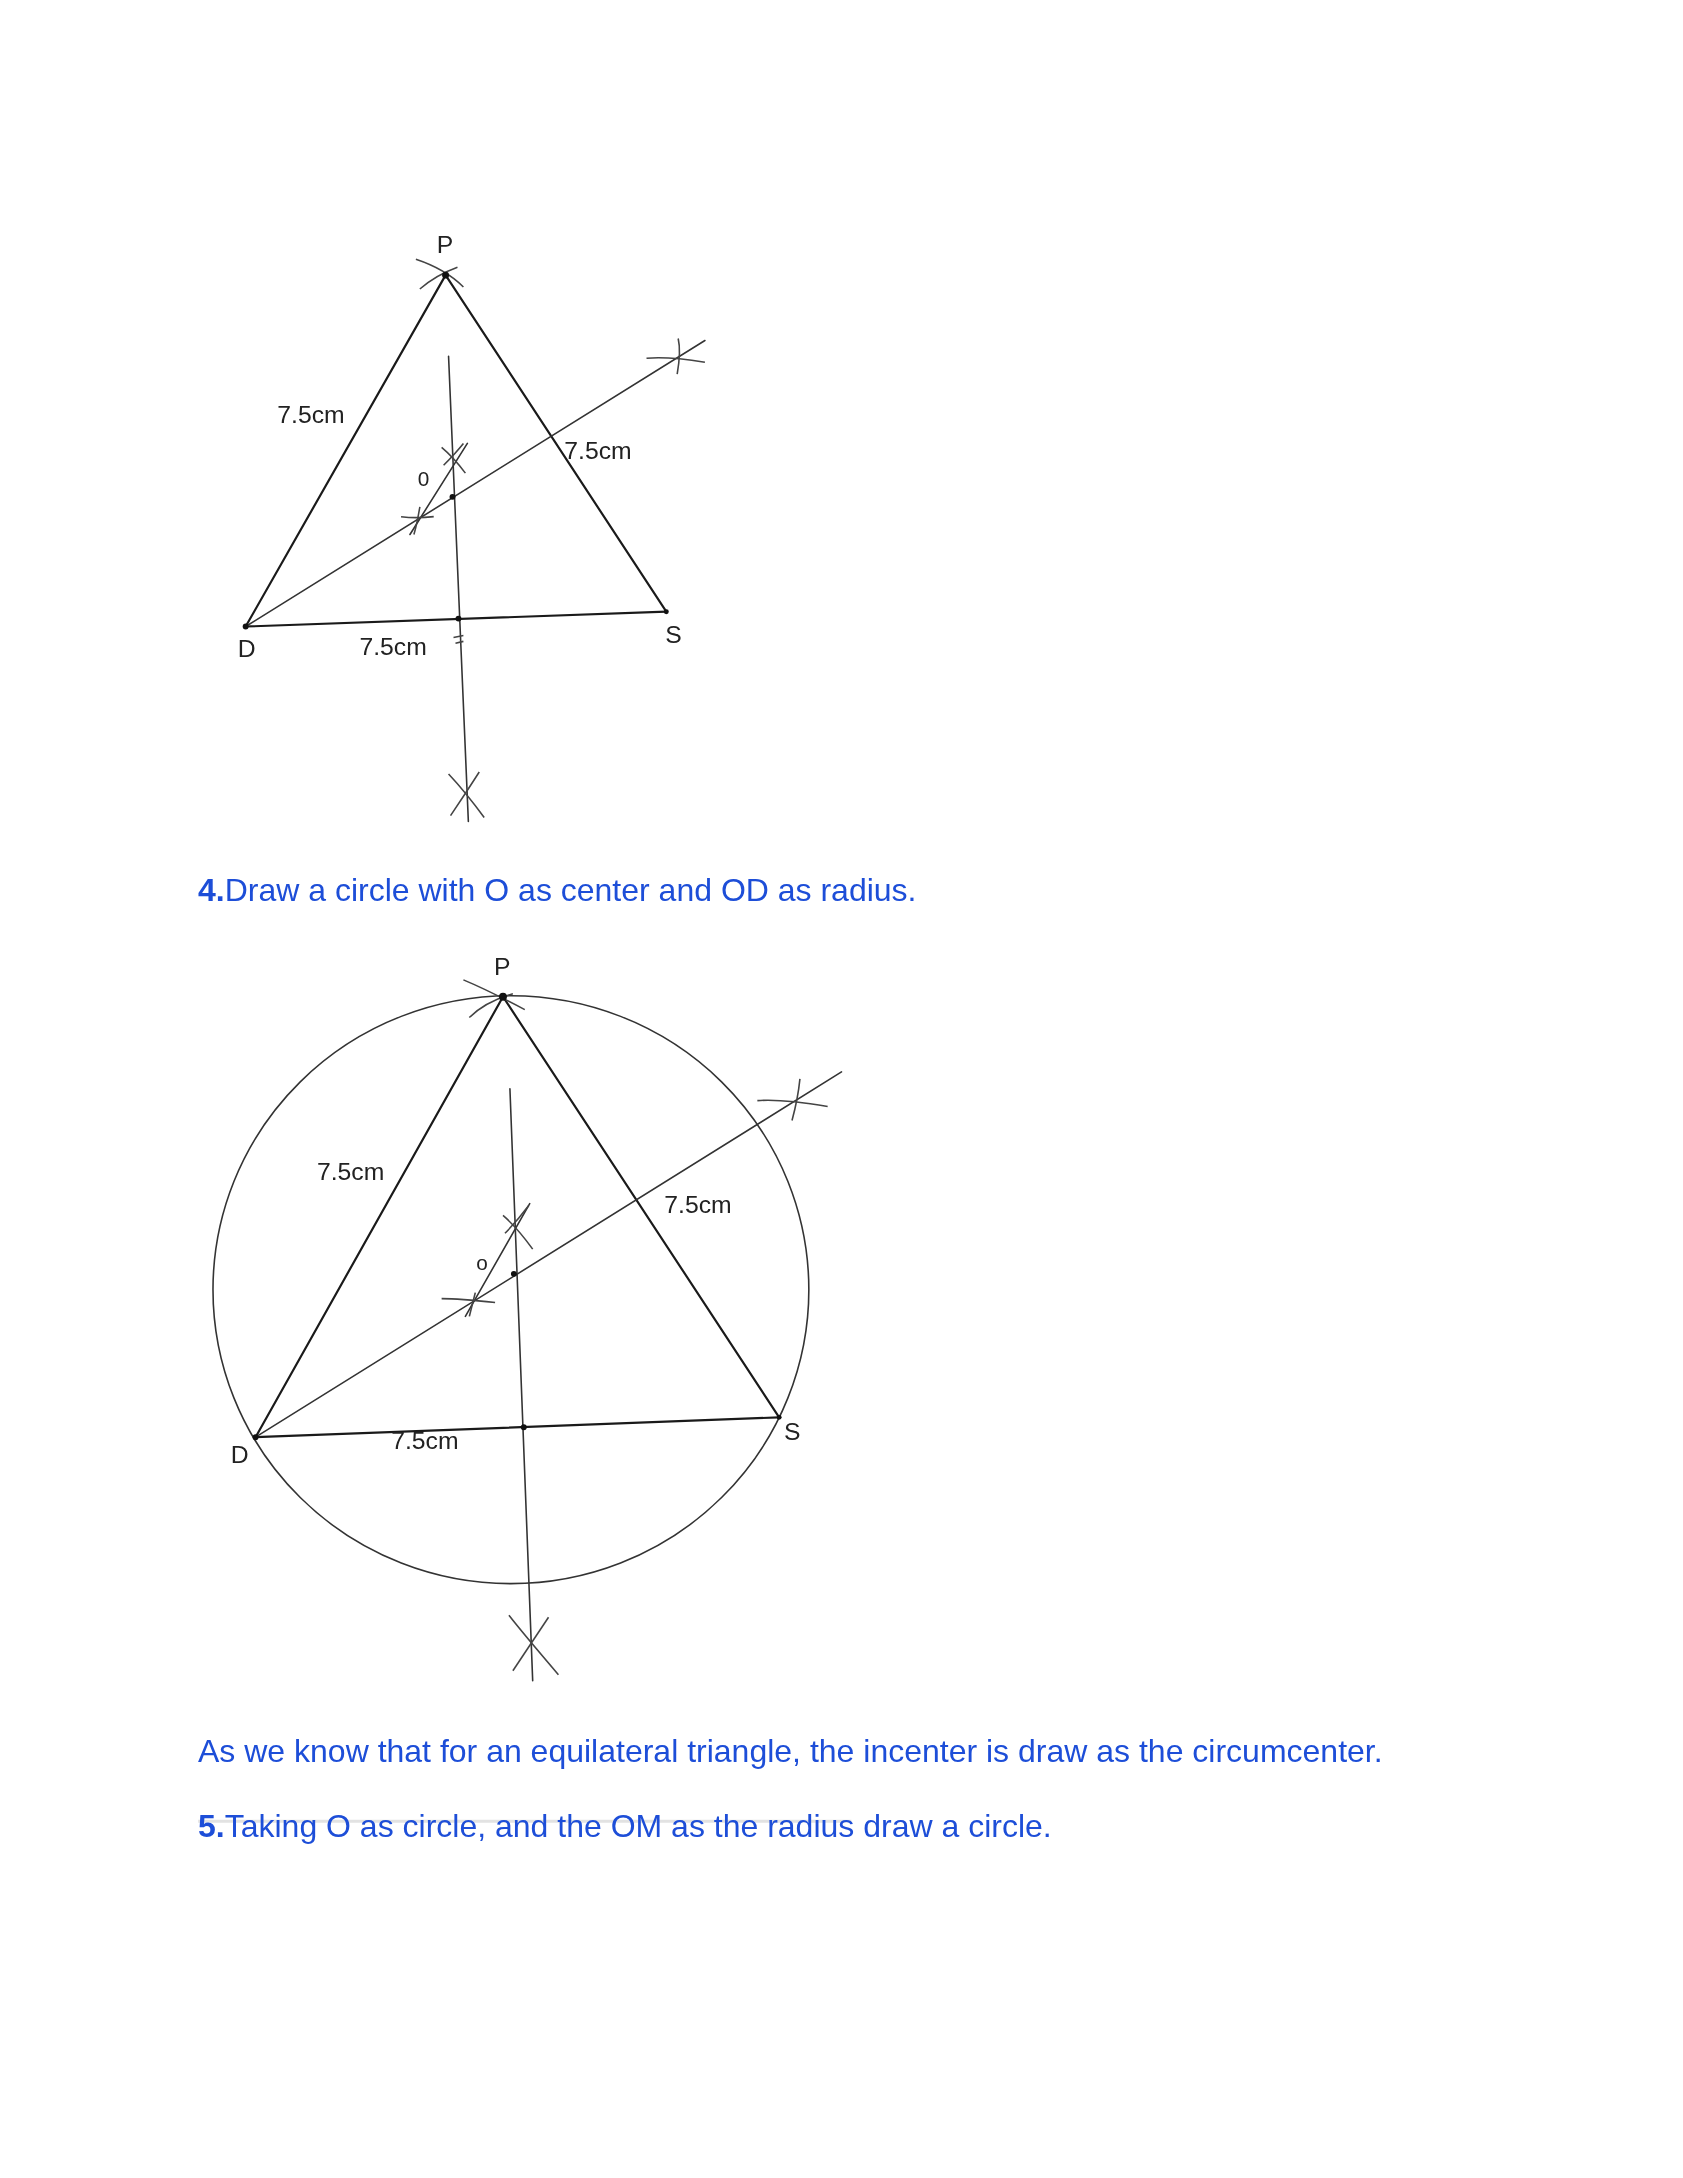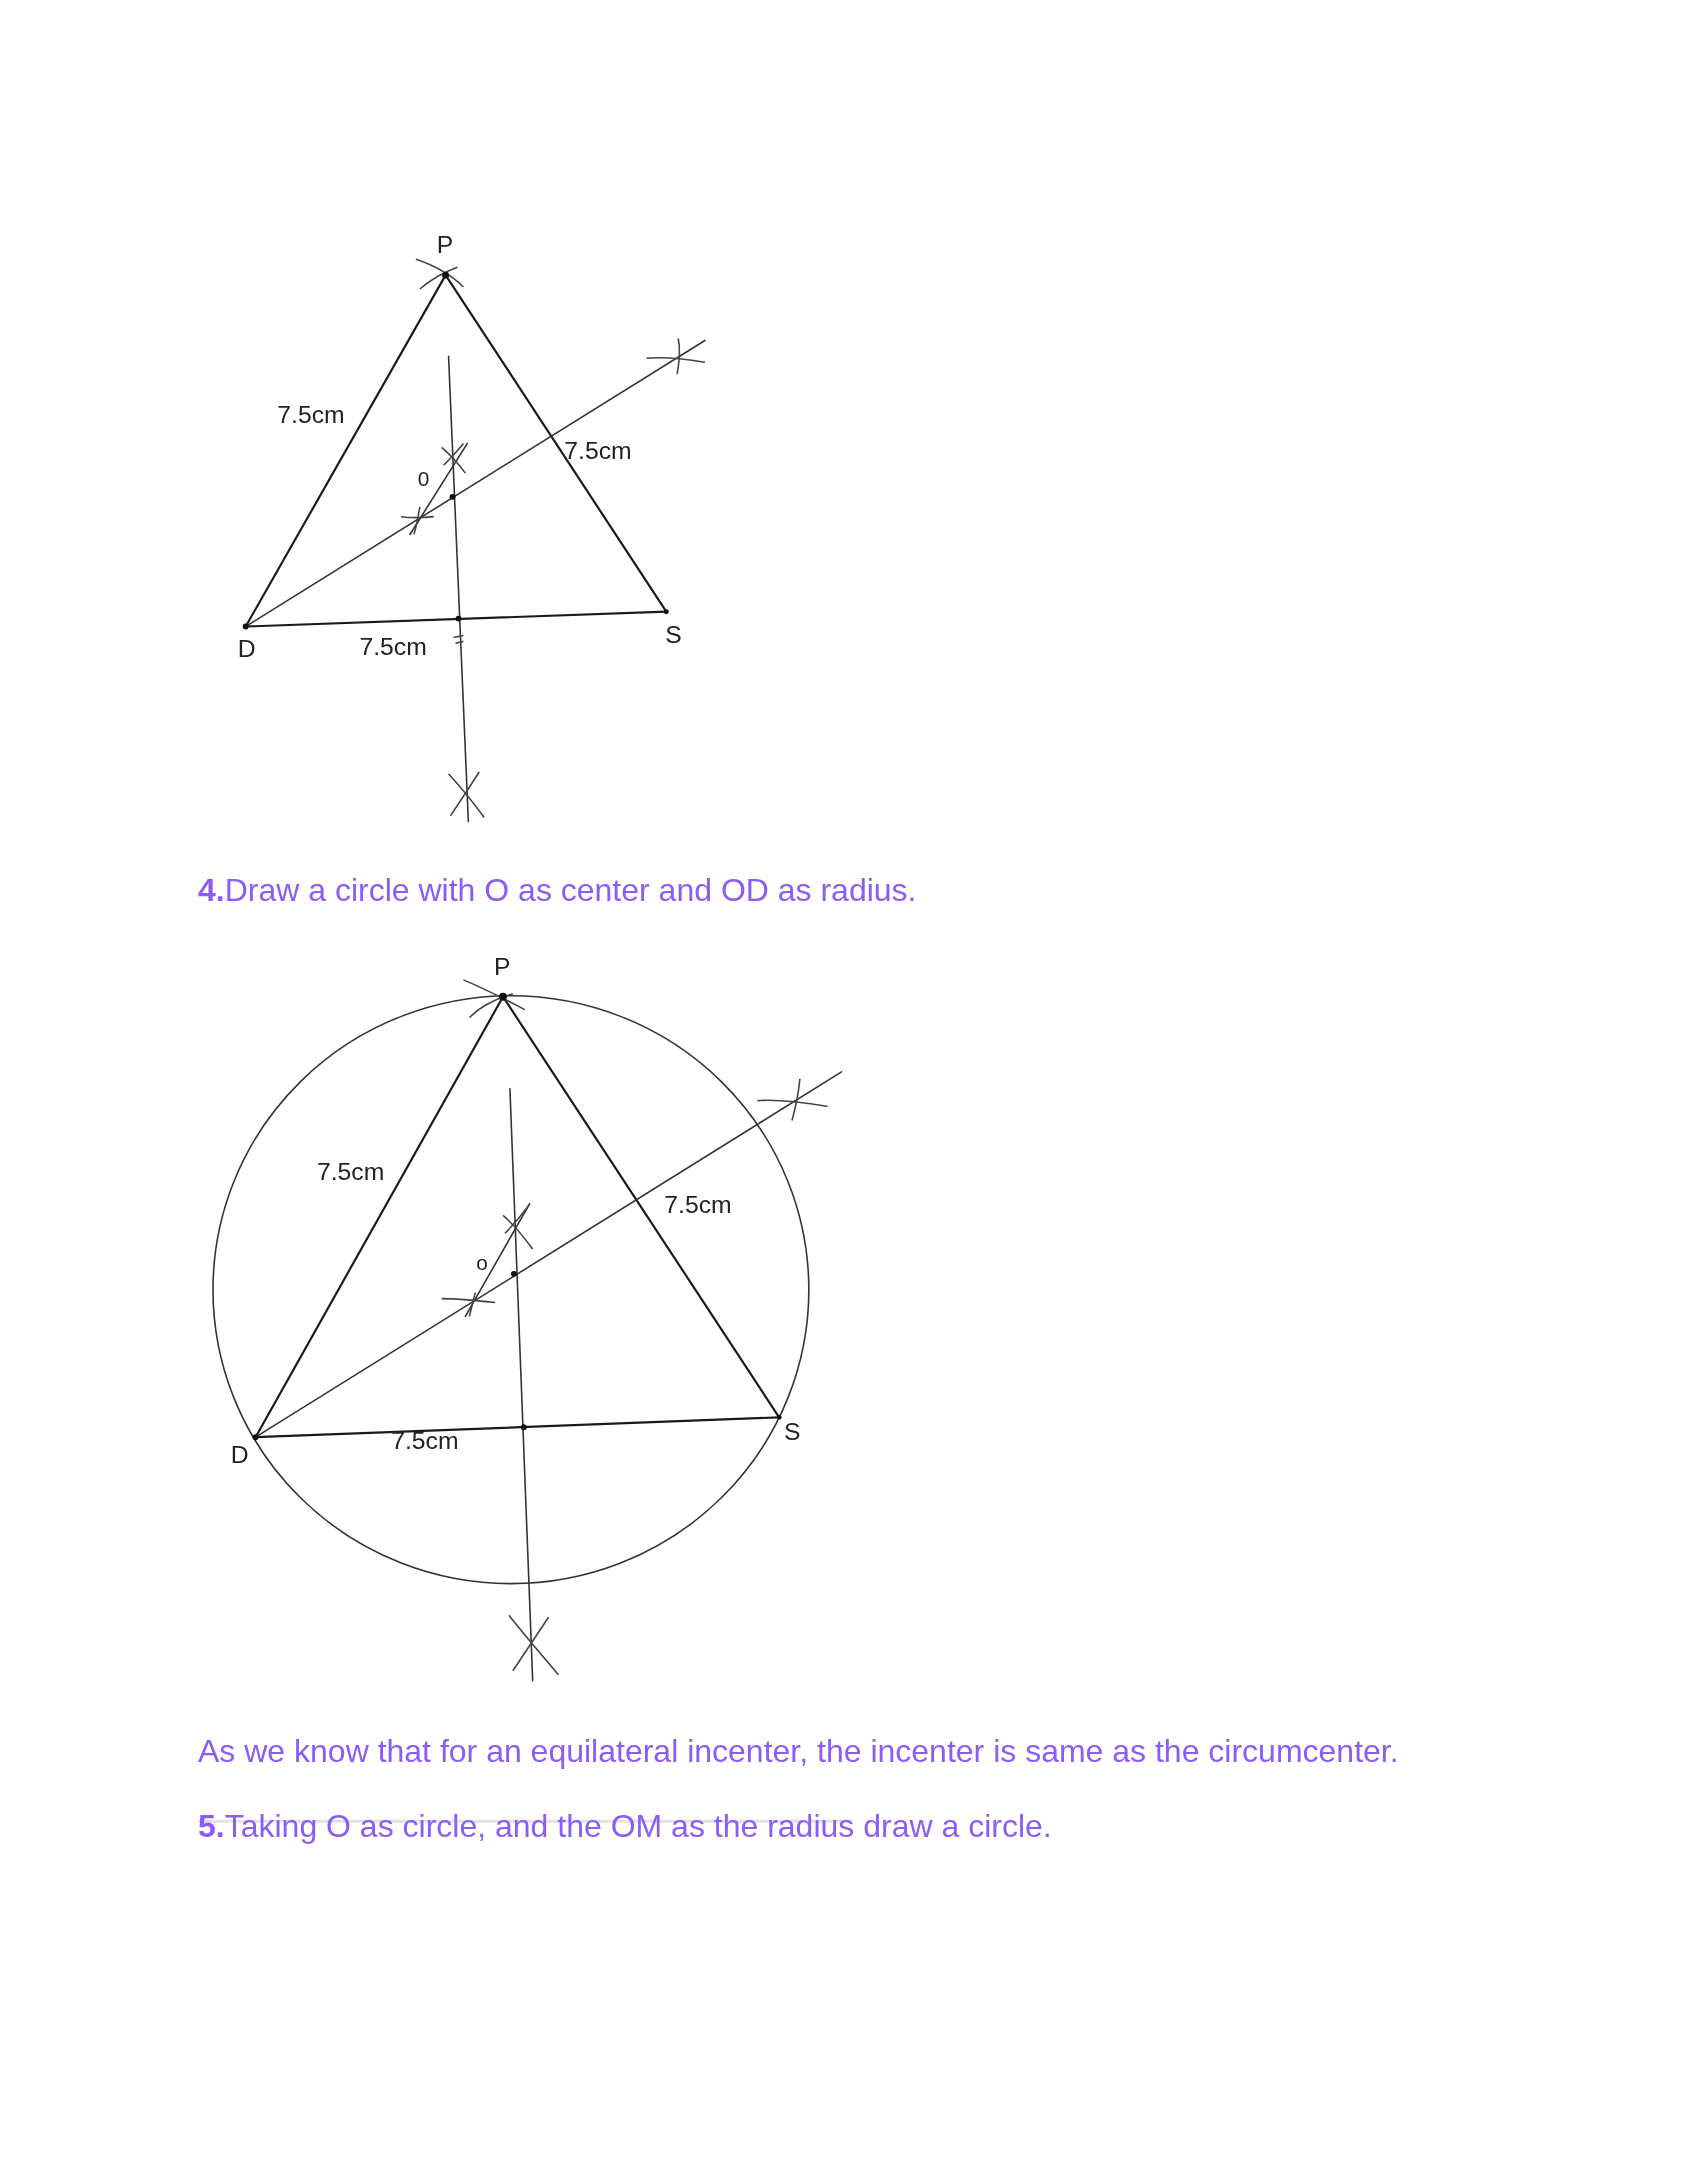--- a/index.html
+++ b/index.html
@@ -1,17 +1,17 @@
 <!DOCTYPE html>
 <html><head>
 <meta charset="utf-8">
 <style>
   html, body { margin: 0; padding: 0; background: #ffffff; }
   body { width: 1683px; height: 2178px; position: relative; overflow: hidden; font-family: "Liberation Sans", sans-serif; color: #000; }
-  .para { position: absolute; left: 198px; font-size: 32px; line-height: 38px; white-space: nowrap; color: #8b5cf6; }
+  .para { position: absolute; left: 198px; font-size: 32px; line-height: 38px; white-space: nowrap; color: #1d4ed8; }
   .para b { font-weight: bold; }
   svg.diagram { position: absolute; left: 0; top: 0; }
   .lbl { font-family: "Liberation Sans", sans-serif; font-size: 25px; fill: #222; }
   .lbl-small { font-family: "Liberation Sans", sans-serif; font-size: 21px; fill: #222; }
   .ln { stroke: #1a1a1a; stroke-width: 2.2; fill: none; stroke-linecap: round; }
   .ln-thin { stroke: #333; stroke-width: 1.6; fill: none; stroke-linecap: round; }
   .arc { stroke: #444; stroke-width: 1.6; fill: none; }
   .dot { fill: #111; }
   .faint { stroke: #e2e2e2; stroke-width: 3; }
 </style>
@@ -107,19 +107,19 @@
   <text class="lbl" x="499" y="985">P</text>
   <text class="lbl" x="233" y="1478">D</text>
   <text class="lbl" x="792" y="1455">S</text>
   <text class="lbl-small" x="481" y="1283">o</text>
   <text class="lbl" x="320" y="1192">7.5cm</text>
   <text class="lbl" x="671" y="1226">7.5cm</text>
   <text class="lbl" x="395" y="1464">7.5cm</text>
 </svg>
 
 <div class="para" style="top:1732px;">
-  <span>As we know that for an equilateral incenter, the incenter is same as the circumcenter.</span>
+  <span>As we know that for an equilateral triangle, the incenter is draw as the circumcenter.</span>
 </div>
 
 <div class="para" style="top:1807px;">
   <b>5.</b><span>Taking O as circle, and the OM as the radius draw a circle.</span>
 </div>
 
 
 </body></html>

